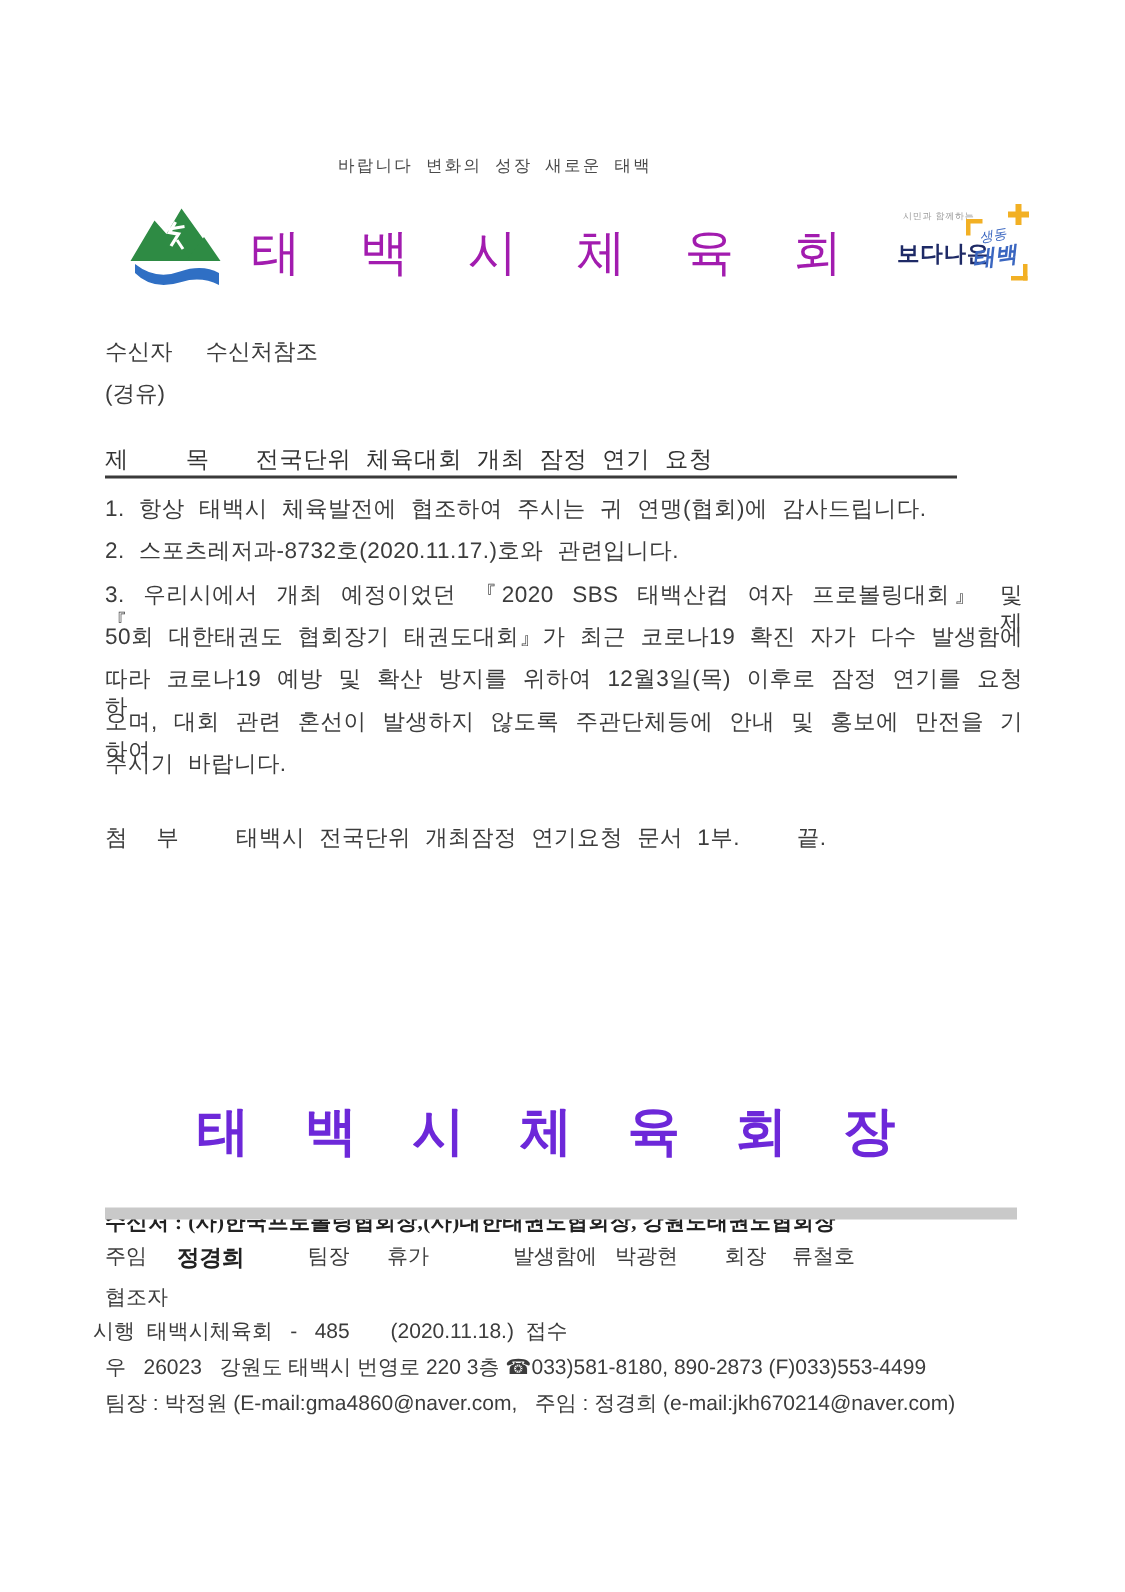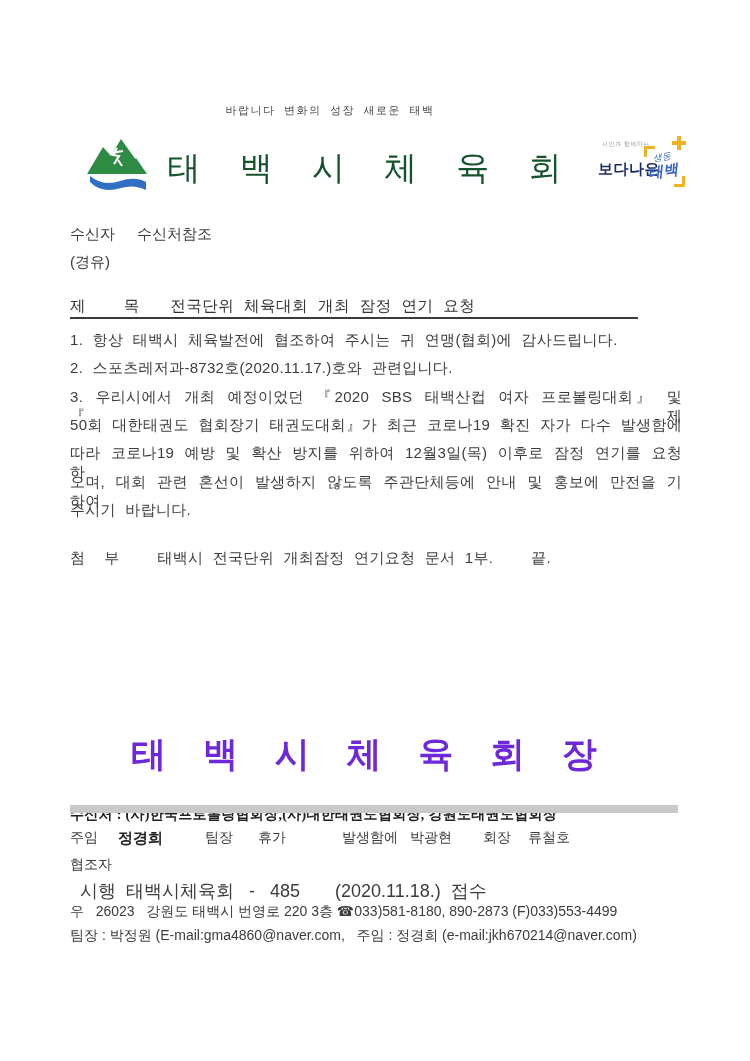--- a/index.html
+++ b/index.html
@@ -9,21 +9,21 @@
     background:#ffffff;
     font-family:"Liberation Sans","DejaVu Sans",sans-serif;
     color:#3c3c3c;
     overflow:hidden;
   }
   .abs{position:absolute;}
   .pre{white-space:pre-wrap;}
 
   
   .slogan{top:103px;left:0;width:660px;text-align:center;font-size:11px;color:#4a4a4a;letter-spacing:1.5px;word-spacing:4px;}
-  .doc-title{top:146px;left:0;width:744px;text-align:center;font-size:33px;letter-spacing:15px;color:#14532d;}
+  .doc-title{top:146px;left:0;width:744px;text-align:center;font-size:33px;letter-spacing:15px;color:#a21caf;}
 
   
   .emblem{top:136px;left:84px;width:68px;height:62px;}
 
   
   .brand{top:134px;left:596px;width:92px;height:72px;}
   .brand-small{position:absolute;top:6px;left:6px;font-size:6px;color:#9a9a9a;letter-spacing:0.5px;}
   .brand-main{position:absolute;top:26px;left:2px;font-size:15px;font-weight:bold;color:#1e2a66;letter-spacing:0.5px;}
   .brand-script-top{position:absolute;top:17px;left:57px;font-size:9px;color:#3a66c0;font-style:italic;transform:rotate(-10deg);}
   .brand-script-bottom{position:absolute;top:28px;left:52px;font-size:15px;font-weight:bold;color:#3a66c0;font-style:italic;transform:rotate(-8deg);}
@@ -64,21 +64,21 @@
 
   
   .approval{top:829px;left:0;width:750px;height:20px;font-size:14px;}
   .approval span{position:absolute;white-space:nowrap;}
   .p0r{left:70px;} .p0n{left:118px;font-weight:bold;font-size:15px;color:#222;}
   .p1r{left:205px;} .p1n{left:258px;}
   .p2r{left:342px;} .p2n{left:410px;}
   .p3r{left:483px;} .p3n{left:528px;}
 
   .coop{top:856px;left:70px;font-size:14px;}
-  .issue{top:879px;left:80px;width:640px;font-size:18px;}
+  .issue{top:879px;left:62px;width:640px;font-size:14px;}
   .addr{top:903px;left:70px;width:660px;font-size:14px;}
   .contacts{top:927px;left:70px;width:660px;font-size:14px;}
 </style>
 </head>
 <body>
 
 <div class="page">
 
   <div class="abs slogan">바랍니다 변화의 성장 새로운 태백</div>
 

